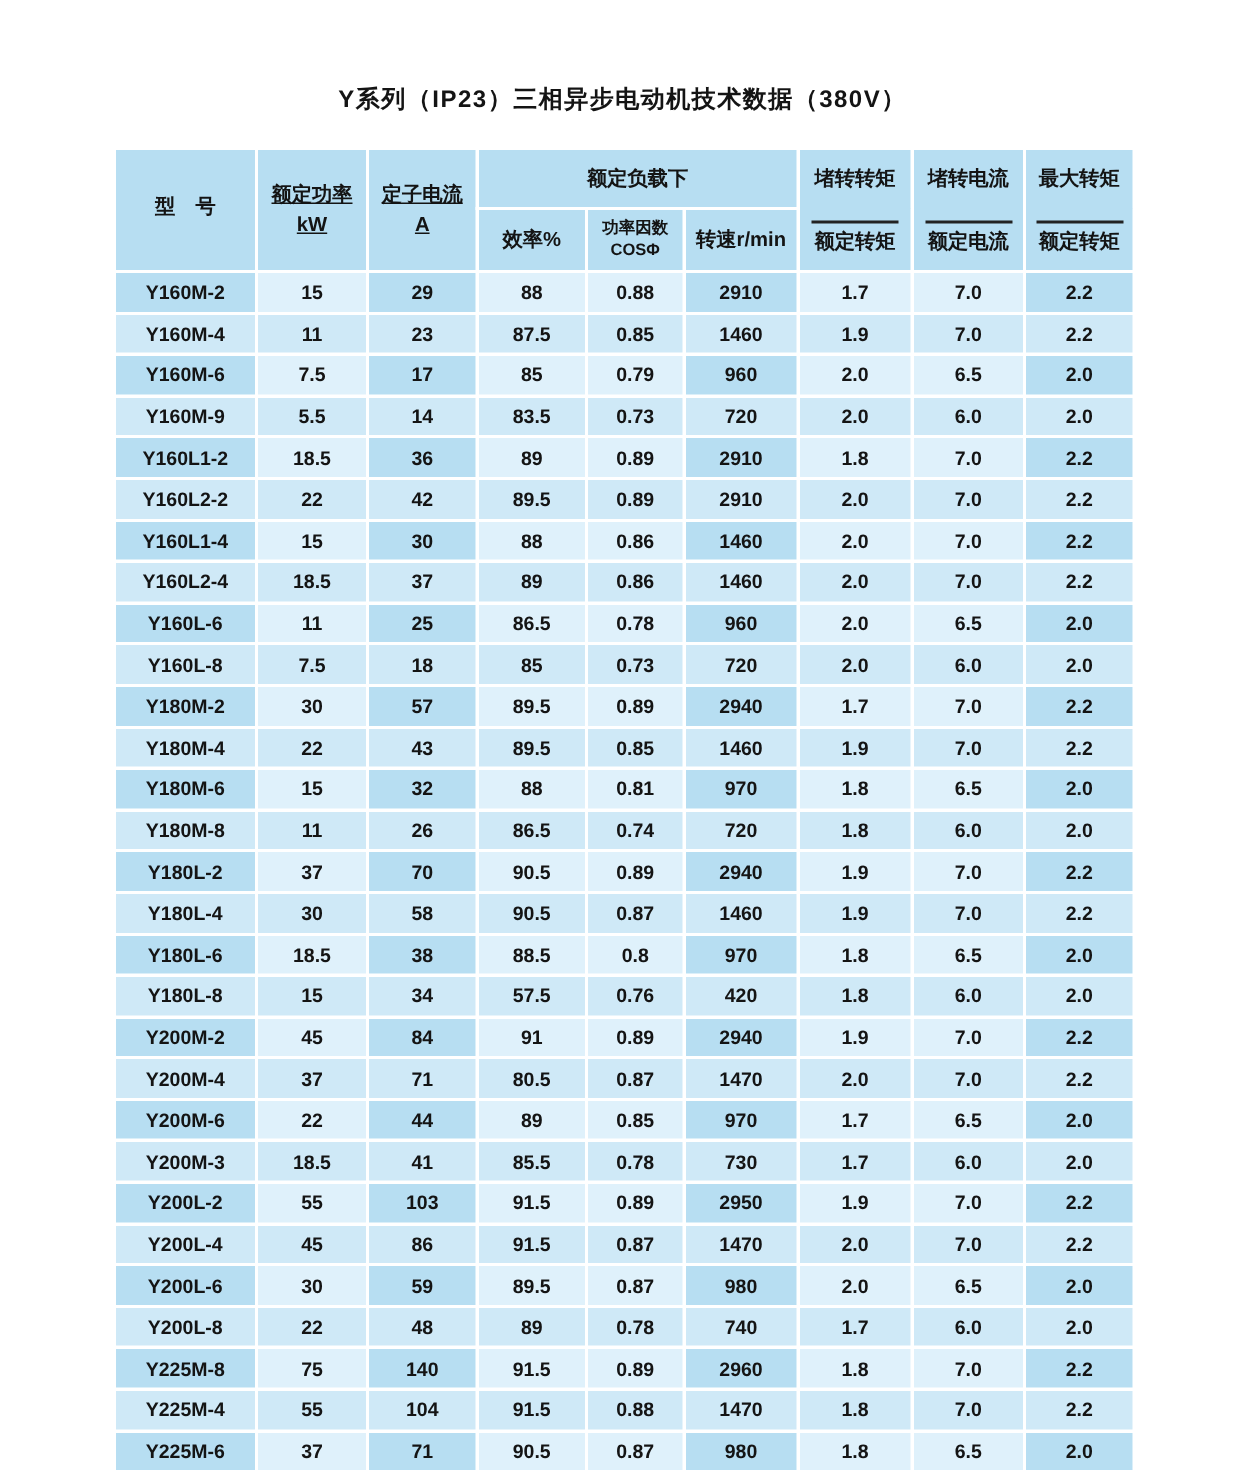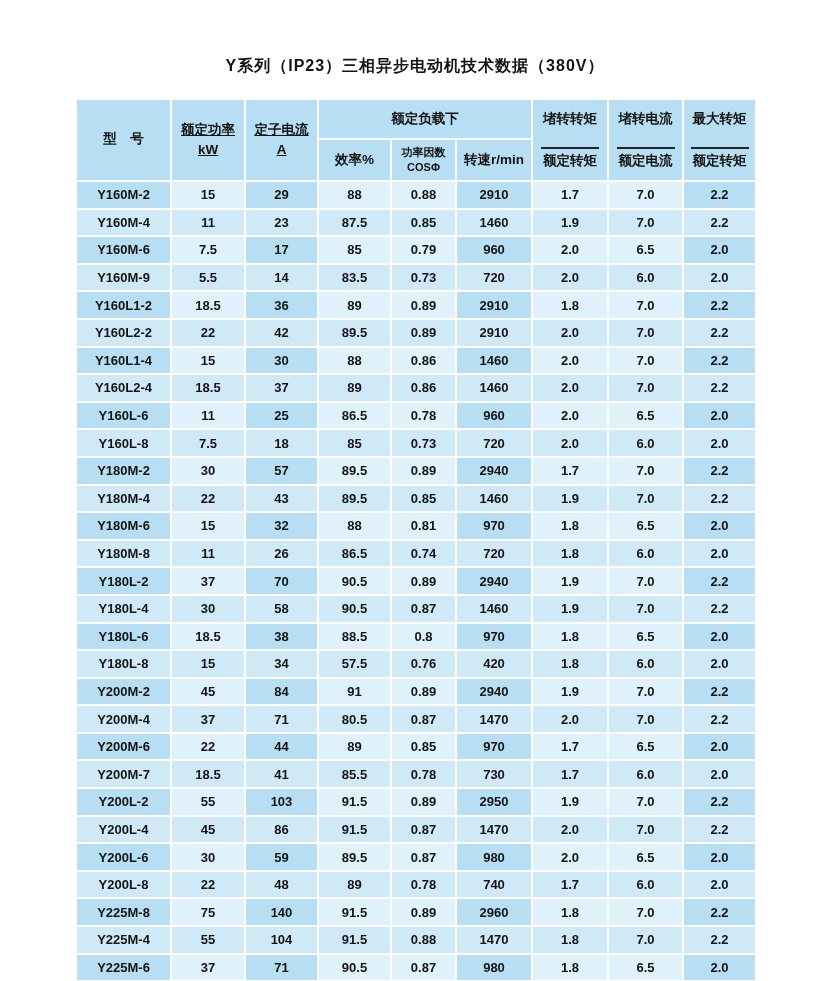--- a/index.html
+++ b/index.html
@@ -348,21 +348,21 @@
           <td class="cl">22</td>
           <td class="cd">44</td>
           <td class="cl">89</td>
           <td class="cl">0.85</td>
           <td class="cd">970</td>
           <td class="cl">1.7</td>
           <td class="cl">6.5</td>
           <td class="cd">2.0</td>
         </tr>
         <tr>
-          <td class="cm">Y200M-7</td>
+          <td class="cm">Y200M-3</td>
           <td class="cm">18.5</td>
           <td class="cm">41</td>
           <td class="cm">85.5</td>
           <td class="cm">0.78</td>
           <td class="cm">730</td>
           <td class="cm">1.7</td>
           <td class="cm">6.0</td>
           <td class="cm">2.0</td>
         </tr>
         <tr>

